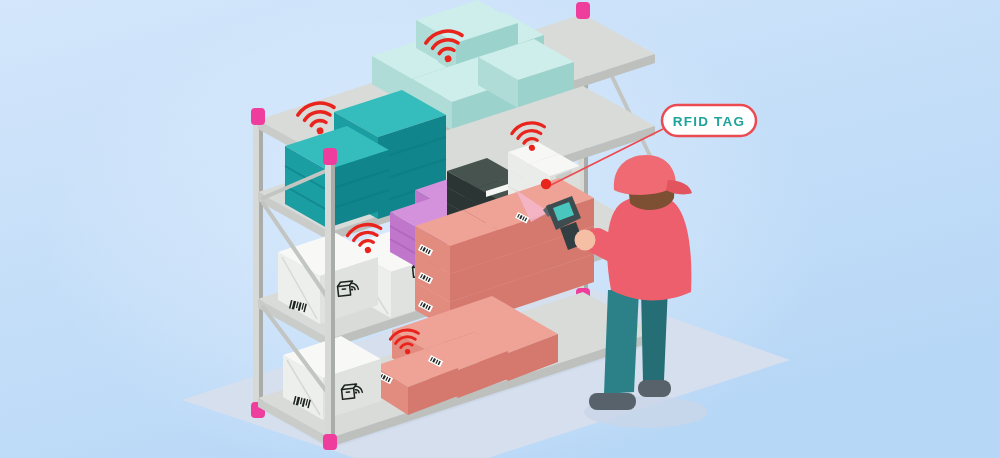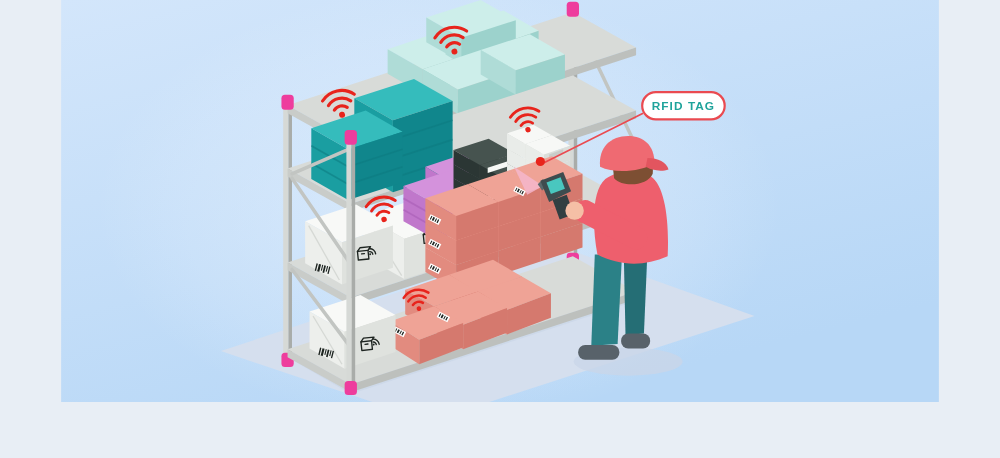--- a/index.html
+++ b/index.html
@@ -1,16 +1,16 @@
 <!DOCTYPE html>
 <html style="--bg_top: #d2e6fb; --bg_bottom: #b7d7f6; --bg_glow: #e6f1fd; --floor_shadow: #d5dfee; --floor_shadow_dark: #c7d3e6; --shelf_top: #d8dbd8; --shelf_front: #bdc0bd; --shelf_side: #c9ccc9; --post_light: #d6d9d6; --post_dark: #a9aca9; --post_cap: #ee3d9d; --brace: #c2c5c2; --mint_top: #cdeeea; --mint_left: #afdcd7; --mint_right: #9cd2cc; --towel_top: #35bcbc; --towel_left: #1a9ea1; --towel_right: #10868c; --towel_stripe: #0c7a80; --purple_top: #d492dc; --purple_left: #c077cb; --purple_right: #a95eb6; --black_top: #46534f; --black_left: #2b3634; --black_right: #353f3d; --white_top: #f7f8f6; --white_left: #e9ece9; --white_right: #dbdeda; --white_tag: #c8ccc9; --salmon_top: #efa396; --salmon_left: #e28b7f; --salmon_right: #d5796e; --carton_top: #f8f9f7; --carton_left: #edefec; --carton_right: #dfe2de; --signal_red: #e8241c; --beam_pink: #f5b8cf; --label_white: #f6f8f6; --icon_ink: #1d2420; --callout_fill: #ffffff; --callout_border: #ea4a50; --callout_text: #1fa39b; --callout_line: #ea4a50; --tag_dot: #e8241c; --shirt: #ee5f6d; --cap: #ef6a72; --cap_brim: #e2555f; --hair: #7d4f33; --skin: #f5bfa6; --pants_left: #2b8187; --pants_right: #256e75; --shoes: #58626a; --scanner_body: #3e4c4f; --scanner_screen: #49c7bf; --scanner_handle: #323f42; --person_shadow: #c9d6e8;"><head>
 <meta charset="utf-8">
 <style>
   html,body{margin:0;padding:0;background:#e8eef5;}
-  #stage{width:1000px;height:402px;position:relative;overflow:hidden;font-family:"Liberation Sans",sans-serif;}
+  #stage{width:1000px;height:458px;position:relative;overflow:hidden;font-family:"Liberation Sans",sans-serif;}
   svg{display:block;width:100%;height:100%;}
   
   .c-floor{fill:var(--floor_shadow);} .c-floor-dark{fill:var(--floor_shadow_dark);}
   .c-shelf-top{fill:var(--shelf_top);} .c-shelf-front{fill:var(--shelf_front);} .c-shelf-side{fill:var(--shelf_side);}
   .c-post-l{fill:var(--post_light);} .c-post-d{fill:var(--post_dark);} .c-cap{fill:var(--post_cap);}
   .c-brace{stroke:var(--brace);stroke-width:4;fill:none;stroke-linecap:round;}
   .mint-t{fill:var(--mint_top);} .mint-l{fill:var(--mint_left);} .mint-r{fill:var(--mint_right);}
   .tow-t{fill:var(--towel_top);} .tow-l{fill:var(--towel_left);} .tow-r{fill:var(--towel_right);}
   .tow-s{stroke:var(--towel_stripe);stroke-width:2;opacity:.55;fill:none;}
   .pur-t{fill:var(--purple_top);} .pur-l{fill:var(--purple_left);} .pur-r{fill:var(--purple_right);}

